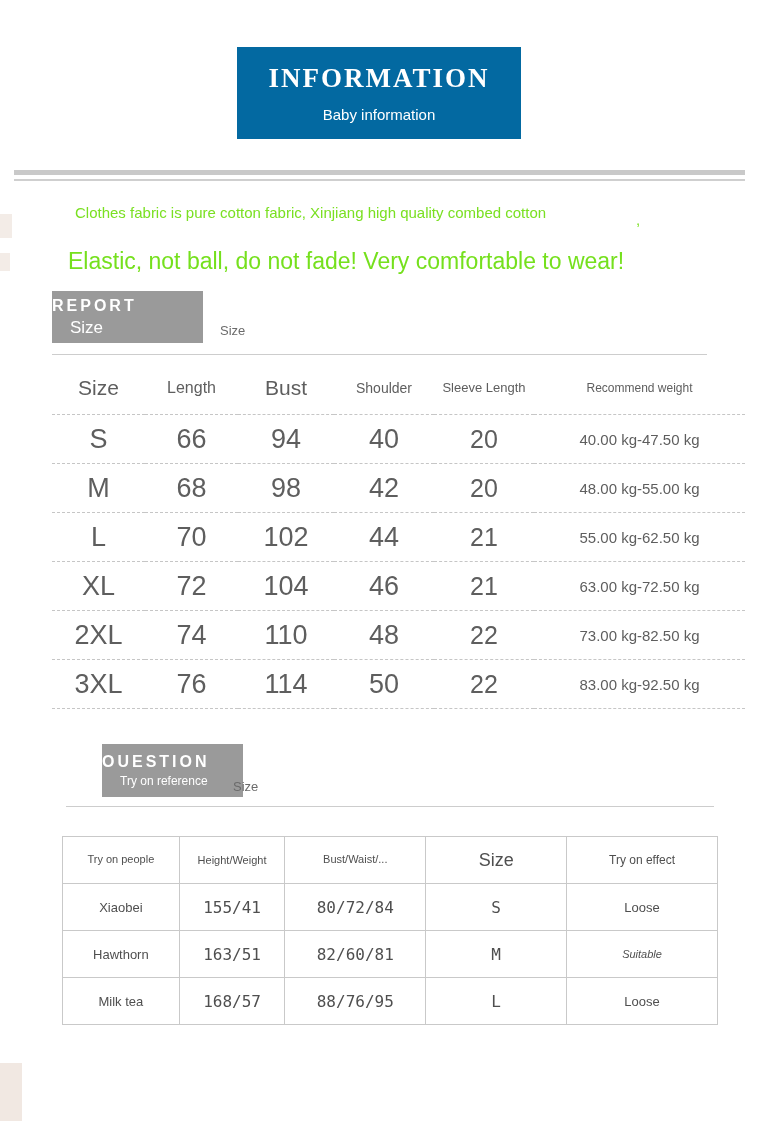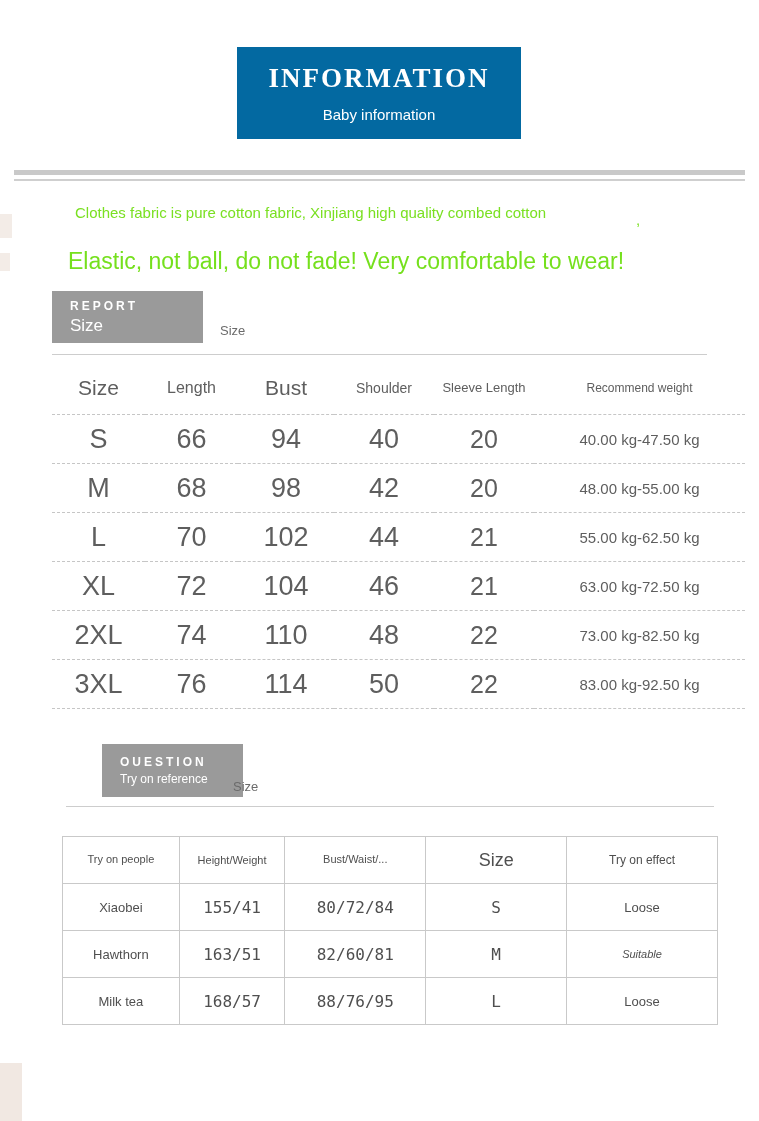--- a/index.html
+++ b/index.html
@@ -88,24 +88,23 @@
   
   .tag-box {
     position: absolute;
     background: #9a9a9a;
     color: #ffffff;
     display: flex;
     flex-direction: column;
     justify-content: center;
   }
   .tag-kicker {
-    font-size: 12px;
+    font-size: 16px;
     letter-spacing: 3px;
     font-weight: 700;
-    padding-left: 18px;
   }
   .tag-main {
     font-size: 17px;
     padding-left: 18px;
     margin-top: 3px;
   }
   .tag-main.small { font-size: 12px; }
 
   #size-tag { left: 52px; top: 291px; width: 151px; height: 52px; }
   #question-tag { left: 66px; top: 744px; width: 141px; height: 53px; margin-left: 36px; }

